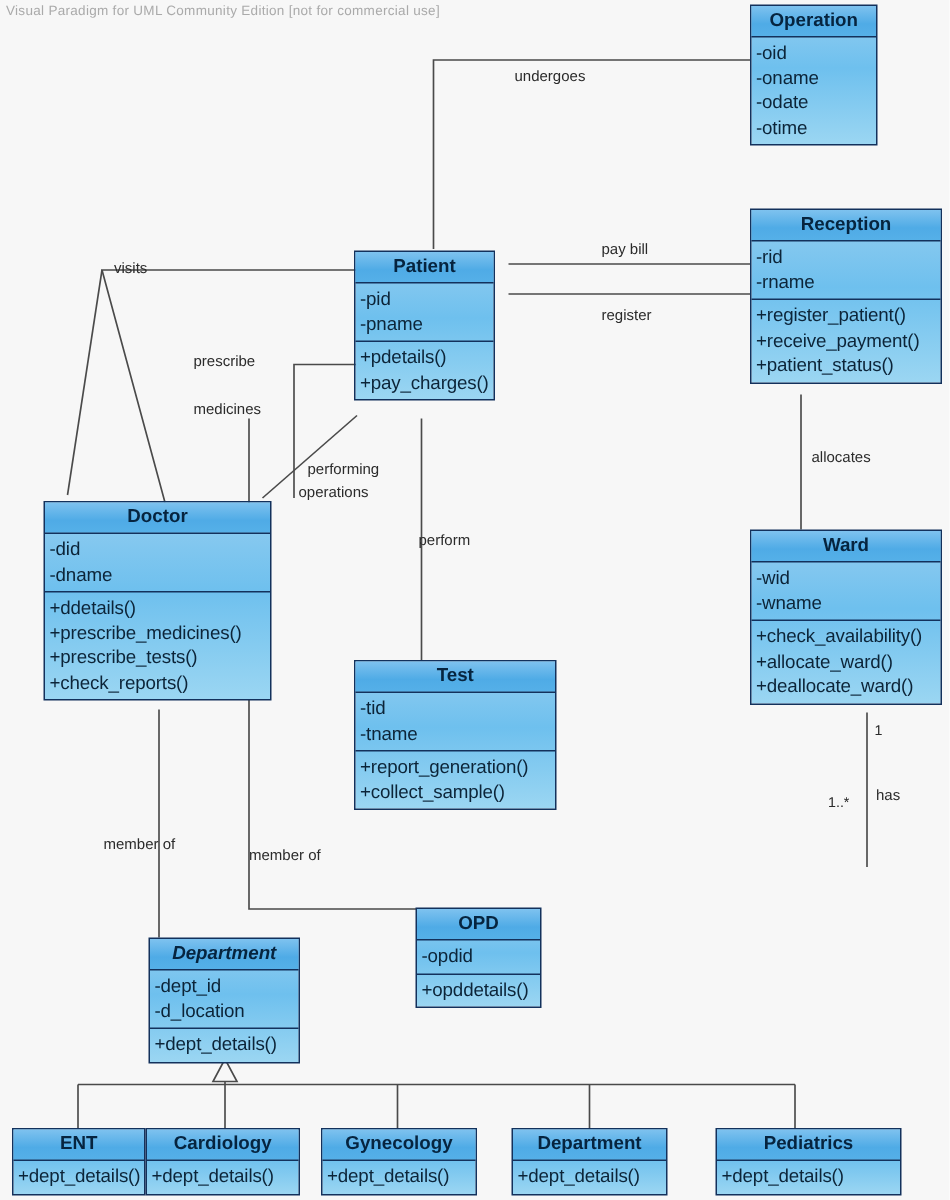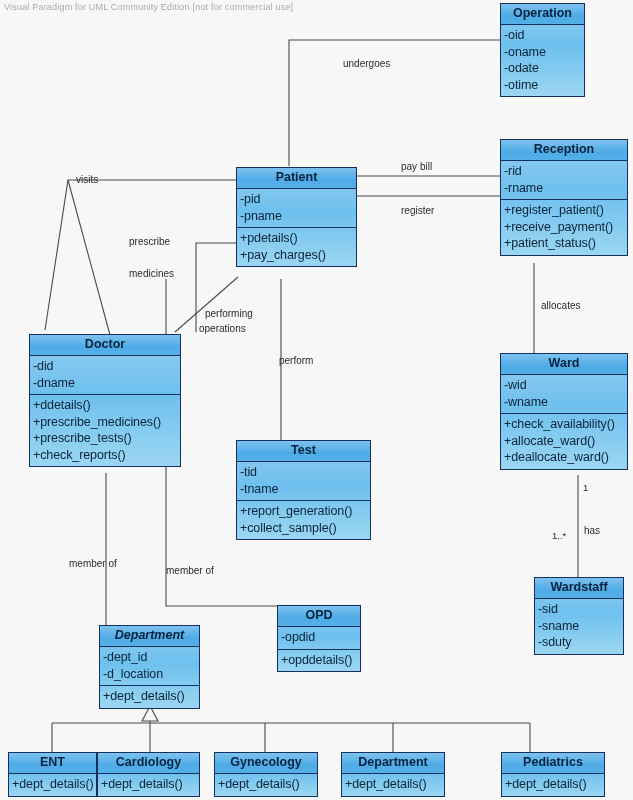--- a/index.html
+++ b/index.html
@@ -133,21 +133,21 @@
     <polyline points="52,723 530,723"></polyline>
     <line x1="52" y1="723" x2="52" y2="752"></line>
     <line x1="150" y1="723" x2="150" y2="752"></line>
     <line x1="265" y1="723" x2="265" y2="752"></line>
     <line x1="393" y1="723" x2="393" y2="752"></line>
     <line x1="530" y1="723" x2="530" y2="752"></line>
 
     <polygon points="150,706 142,721 158,721" fill="#f7f7f7" stroke="#4a4a4a" stroke-width="1.1"></polygon>
   </svg>
 
-  <div class="elabel" style="left:343px; top:46px;margin-top:12px;">undergoes</div>
+  <div class="elabel" style="left:343px; top:46px;">undergoes</div>
   <div class="elabel" style="left:401px; top:161px;">pay bill</div>
   <div class="elabel" style="left:401px; top:205px;">register</div>
   <div class="elabel" style="left:76px;  top:174px;">visits</div>
   <div class="elabel" style="left:129px; top:236px;">prescribe</div>
   <div class="elabel" style="left:129px; top:252px;margin-top:16px;">medicines</div>
   <div class="elabel" style="left:205px; top:308px;">performing</div>
   <div class="elabel" style="left:199px; top:323px;text-align:center;">operations</div>
   <div class="elabel" style="left:279px; top:355px;">perform</div>
   <div class="elabel" style="left:541px; top:300px;">allocates</div>
   <div class="elabel" style="left:584px; top:525px;">has</div>
@@ -173,21 +173,21 @@
       <div class="row">-rid</div>
       <div class="row">-rname</div>
     </div>
     <div class="sect">
       <div class="row">+register_patient()</div>
       <div class="row">+receive_payment()</div>
       <div class="row">+patient_status()</div>
     </div>
   </div>
 
-  <div class="uml" style="left:236px; top:167px; width:121px;">
+  <div class="uml" style="left:236px; top:167px; width:94px;">
     <div class="hdr">Patient</div>
     <div class="sect">
       <div class="row">-pid</div>
       <div class="row">-pname</div>
     </div>
     <div class="sect">
       <div class="row">+pdetails()</div>
       <div class="row">+pay_charges()</div>
     </div>
   </div>
@@ -224,28 +224,20 @@
     <div class="sect">
       <div class="row">-tid</div>
       <div class="row">-tname</div>
     </div>
     <div class="sect">
       <div class="row">+report_generation()</div>
       <div class="row">+collect_sample()</div>
     </div>
   </div>
 
-  <div class="uml" style="left:534px; top:577px; width:90px;">
-    <div class="hdr">Wardstaff</div>
-    <div class="sect">
-      <div class="row">-sid</div>
-      <div class="row">-sname</div>
-      <div class="row">-sduty</div>
-    </div>
-  </div>
 
   <div class="uml" style="left:277px; top:605px; width:84px;">
     <div class="hdr">OPD</div>
     <div class="sect">
       <div class="row">-opdid</div>
     </div>
     <div class="sect">
       <div class="row">+opddetails()</div>
     </div>
   </div>
@@ -282,20 +274,20 @@
     </div>
   </div>
 
   <div class="uml" style="left:341px; top:752px; width:104px;">
     <div class="hdr">Department</div>
     <div class="sect">
       <div class="row">+dept_details()</div>
     </div>
   </div>
 
-  <div class="uml" style="left:501px; top:752px; width:104px;">
+  <div class="uml" style="left:477px; top:752px; width:124px;">
     <div class="hdr">Pediatrics</div>
     <div class="sect">
       <div class="row">+dept_details()</div>
     </div>
   </div>
 
 </div>
 
 </body></html>

